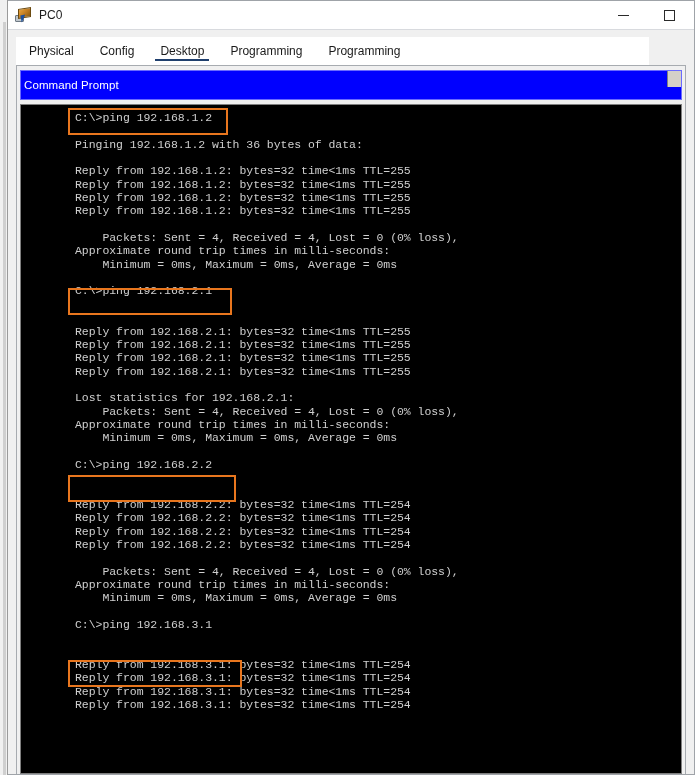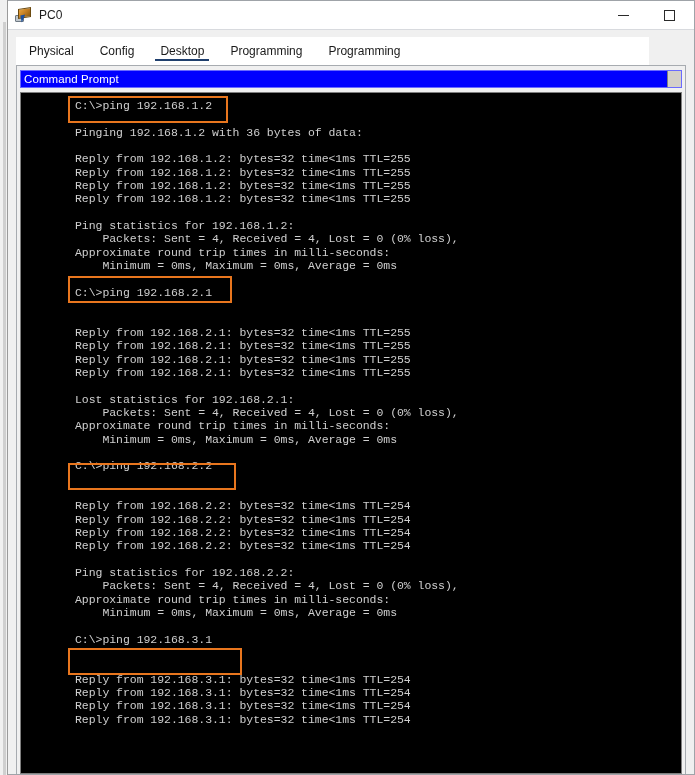--- a/index.html
+++ b/index.html
@@ -170,21 +170,21 @@
     border-left: 1px solid #a7abb0;
     border-right: 1px solid #a7abb0;
     padding: 4px 3px 0 3px;
     box-sizing: border-box;
     display: flex;
     flex-direction: column;
     min-height: 0;
   }
 
   .cmd-header {
-    height: 18px;
+    height: 30px;
     min-height: 18px;
     background: #0000ff;
     border: 1px solid #6a6aff;
     box-sizing: border-box;
     display: flex;
     align-items: center;
     position: relative;
   }
   .cmd-header-title {
     color: #ffffff;
@@ -304,21 +304,20 @@
 
           <div class="term-line">C:\&gt;ping 192.168.1.2</div>
               <div class="term-line blank">&nbsp;</div>
               <div class="term-line">Pinging 192.168.1.2 with 36 bytes of data:</div>
               <div class="term-line blank">&nbsp;</div>
               <div class="term-line">Reply from 192.168.1.2: bytes=32 time&lt;1ms TTL=255</div>
               <div class="term-line">Reply from 192.168.1.2: bytes=32 time&lt;1ms TTL=255</div>
               <div class="term-line">Reply from 192.168.1.2: bytes=32 time&lt;1ms TTL=255</div>
               <div class="term-line">Reply from 192.168.1.2: bytes=32 time&lt;1ms TTL=255</div>
               <div class="term-line blank">&nbsp;</div>
-              <div class="term-line">Ping statistics for 192.168.1.2:</div>
               <div class="term-line">    Packets: Sent = 4, Received = 4, Lost = 0 (0% loss),</div>
               <div class="term-line">Approximate round trip times in milli-seconds:</div>
               <div class="term-line">    Minimum = 0ms, Maximum = 0ms, Average = 0ms</div>
               <div class="term-line blank">&nbsp;</div>
               <div class="term-line">C:\&gt;ping 192.168.2.1</div>
               <div class="term-line blank">&nbsp;</div>
               <div class="term-line blank">&nbsp;</div>
               <div class="term-line">Reply from 192.168.2.1: bytes=32 time&lt;1ms TTL=255</div>
               <div class="term-line">Reply from 192.168.2.1: bytes=32 time&lt;1ms TTL=255</div>
               <div class="term-line">Reply from 192.168.2.1: bytes=32 time&lt;1ms TTL=255</div>
@@ -330,21 +329,20 @@
               <div class="term-line">    Minimum = 0ms, Maximum = 0ms, Average = 0ms</div>
               <div class="term-line blank">&nbsp;</div>
               <div class="term-line">C:\&gt;ping 192.168.2.2</div>
               <div class="term-line blank">&nbsp;</div>
               <div class="term-line blank">&nbsp;</div>
               <div class="term-line">Reply from 192.168.2.2: bytes=32 time&lt;1ms TTL=254</div>
               <div class="term-line">Reply from 192.168.2.2: bytes=32 time&lt;1ms TTL=254</div>
               <div class="term-line">Reply from 192.168.2.2: bytes=32 time&lt;1ms TTL=254</div>
               <div class="term-line">Reply from 192.168.2.2: bytes=32 time&lt;1ms TTL=254</div>
               <div class="term-line blank">&nbsp;</div>
-              <div class="term-line">Ping statistics for 192.168.2.2:</div>
               <div class="term-line">    Packets: Sent = 4, Received = 4, Lost = 0 (0% loss),</div>
               <div class="term-line">Approximate round trip times in milli-seconds:</div>
               <div class="term-line">    Minimum = 0ms, Maximum = 0ms, Average = 0ms</div>
               <div class="term-line blank">&nbsp;</div>
               <div class="term-line">C:\&gt;ping 192.168.3.1</div>
               <div class="term-line blank">&nbsp;</div>
               <div class="term-line blank">&nbsp;</div>
               <div class="term-line">Reply from 192.168.3.1: bytes=32 time&lt;1ms TTL=254</div>
               <div class="term-line">Reply from 192.168.3.1: bytes=32 time&lt;1ms TTL=254</div>
               <div class="term-line">Reply from 192.168.3.1: bytes=32 time&lt;1ms TTL=254</div>

